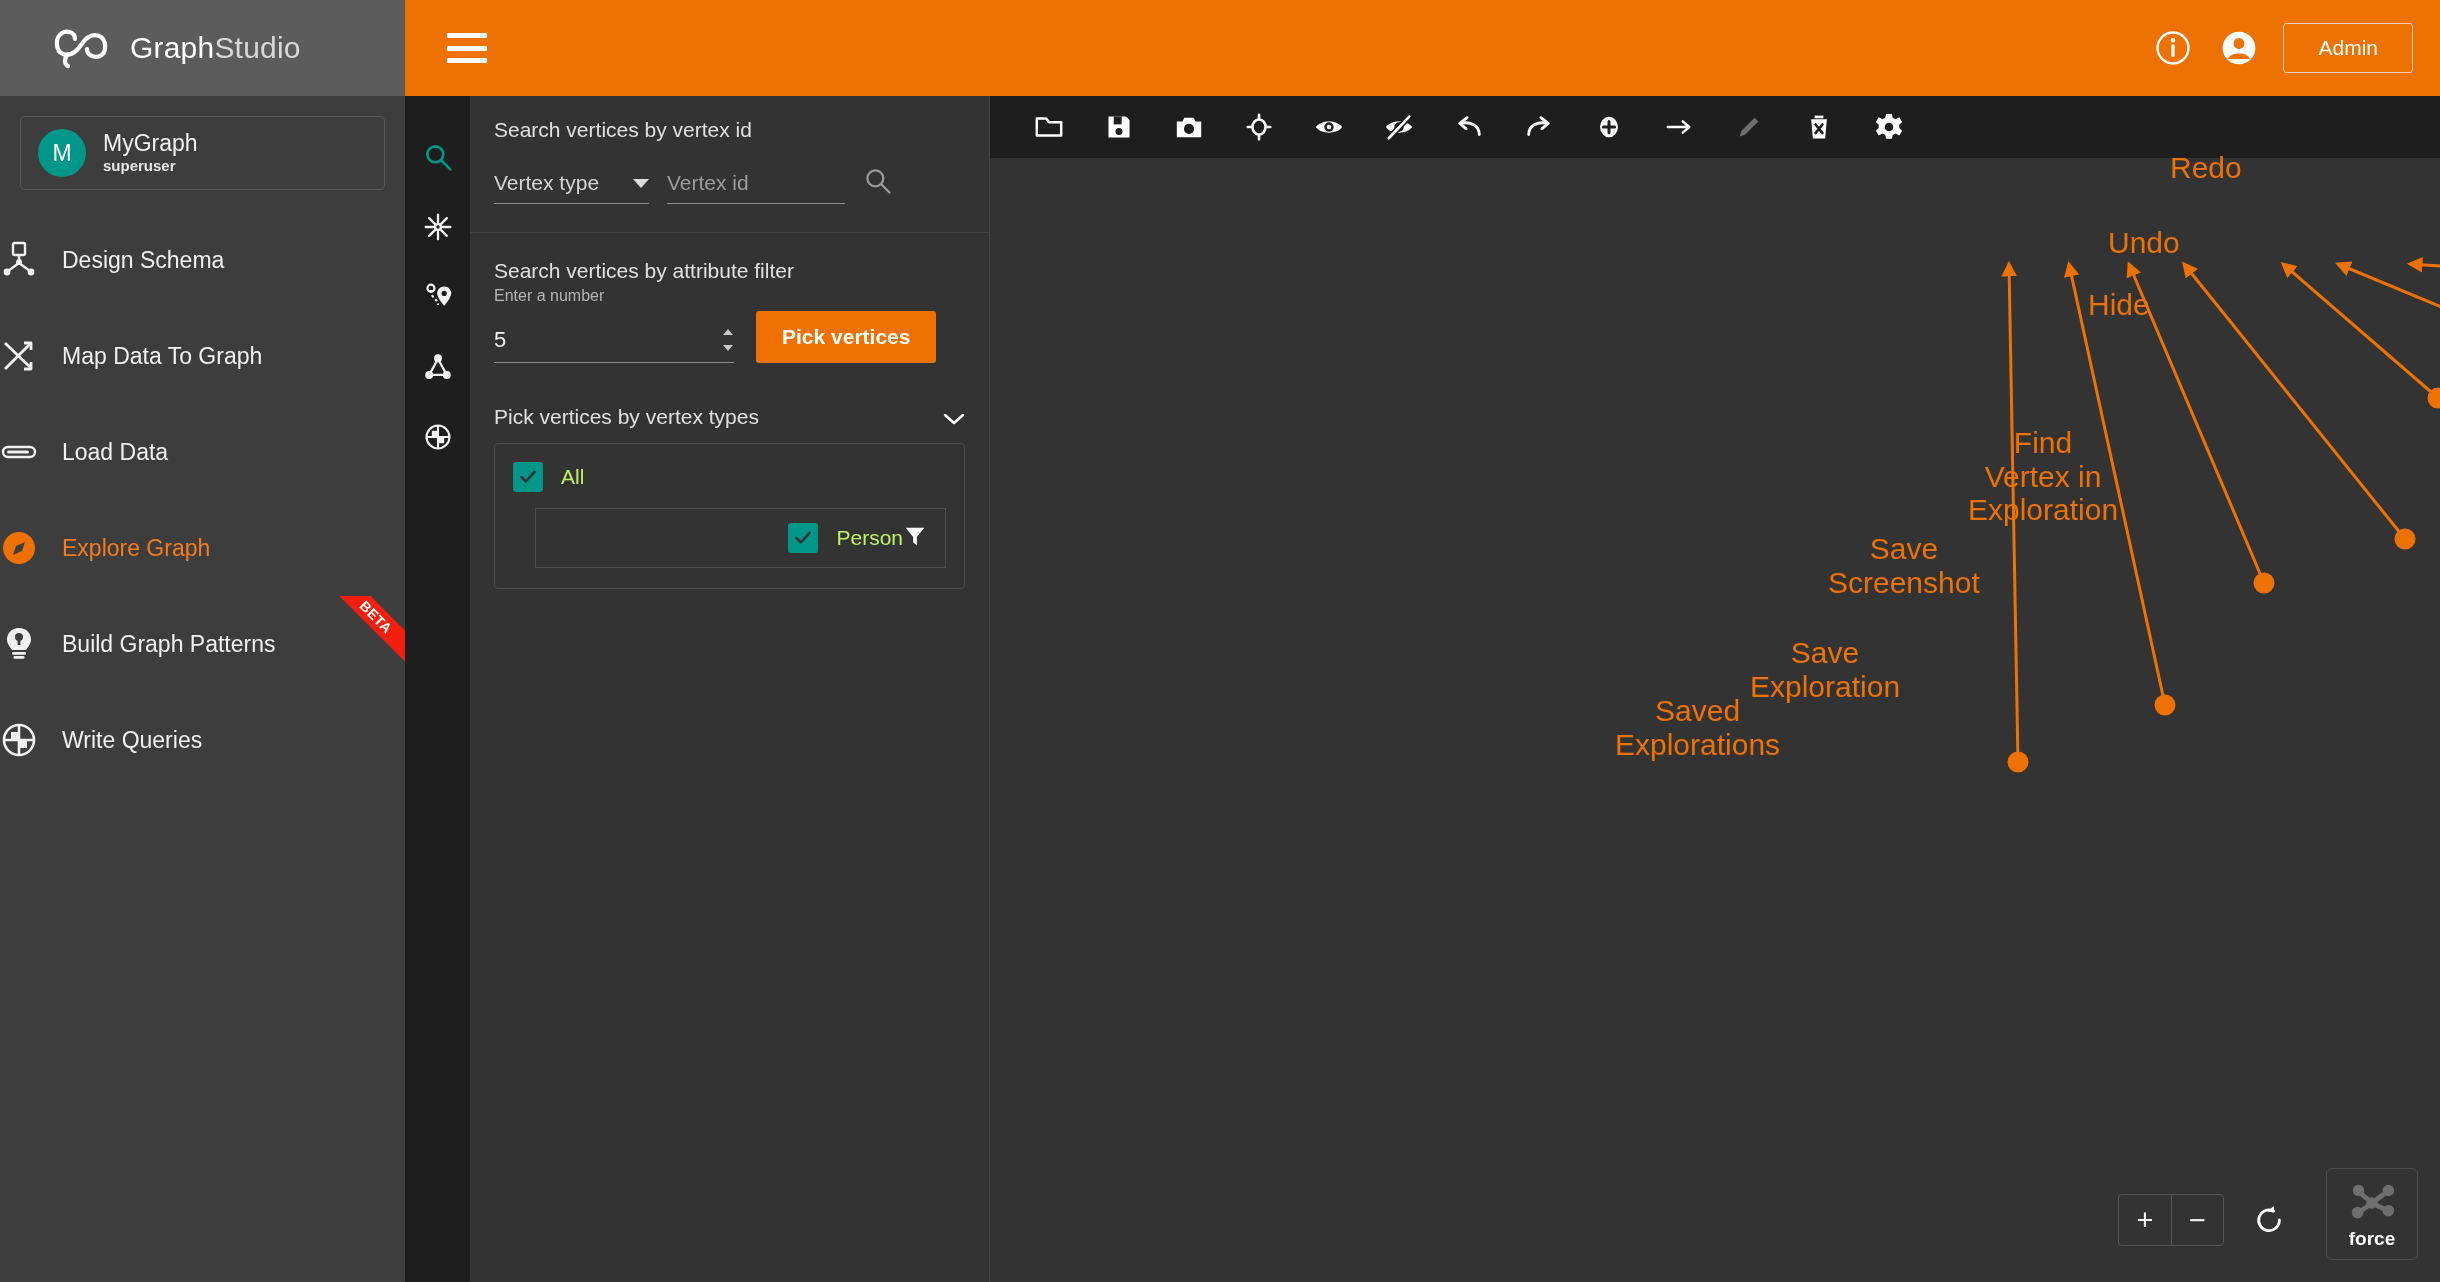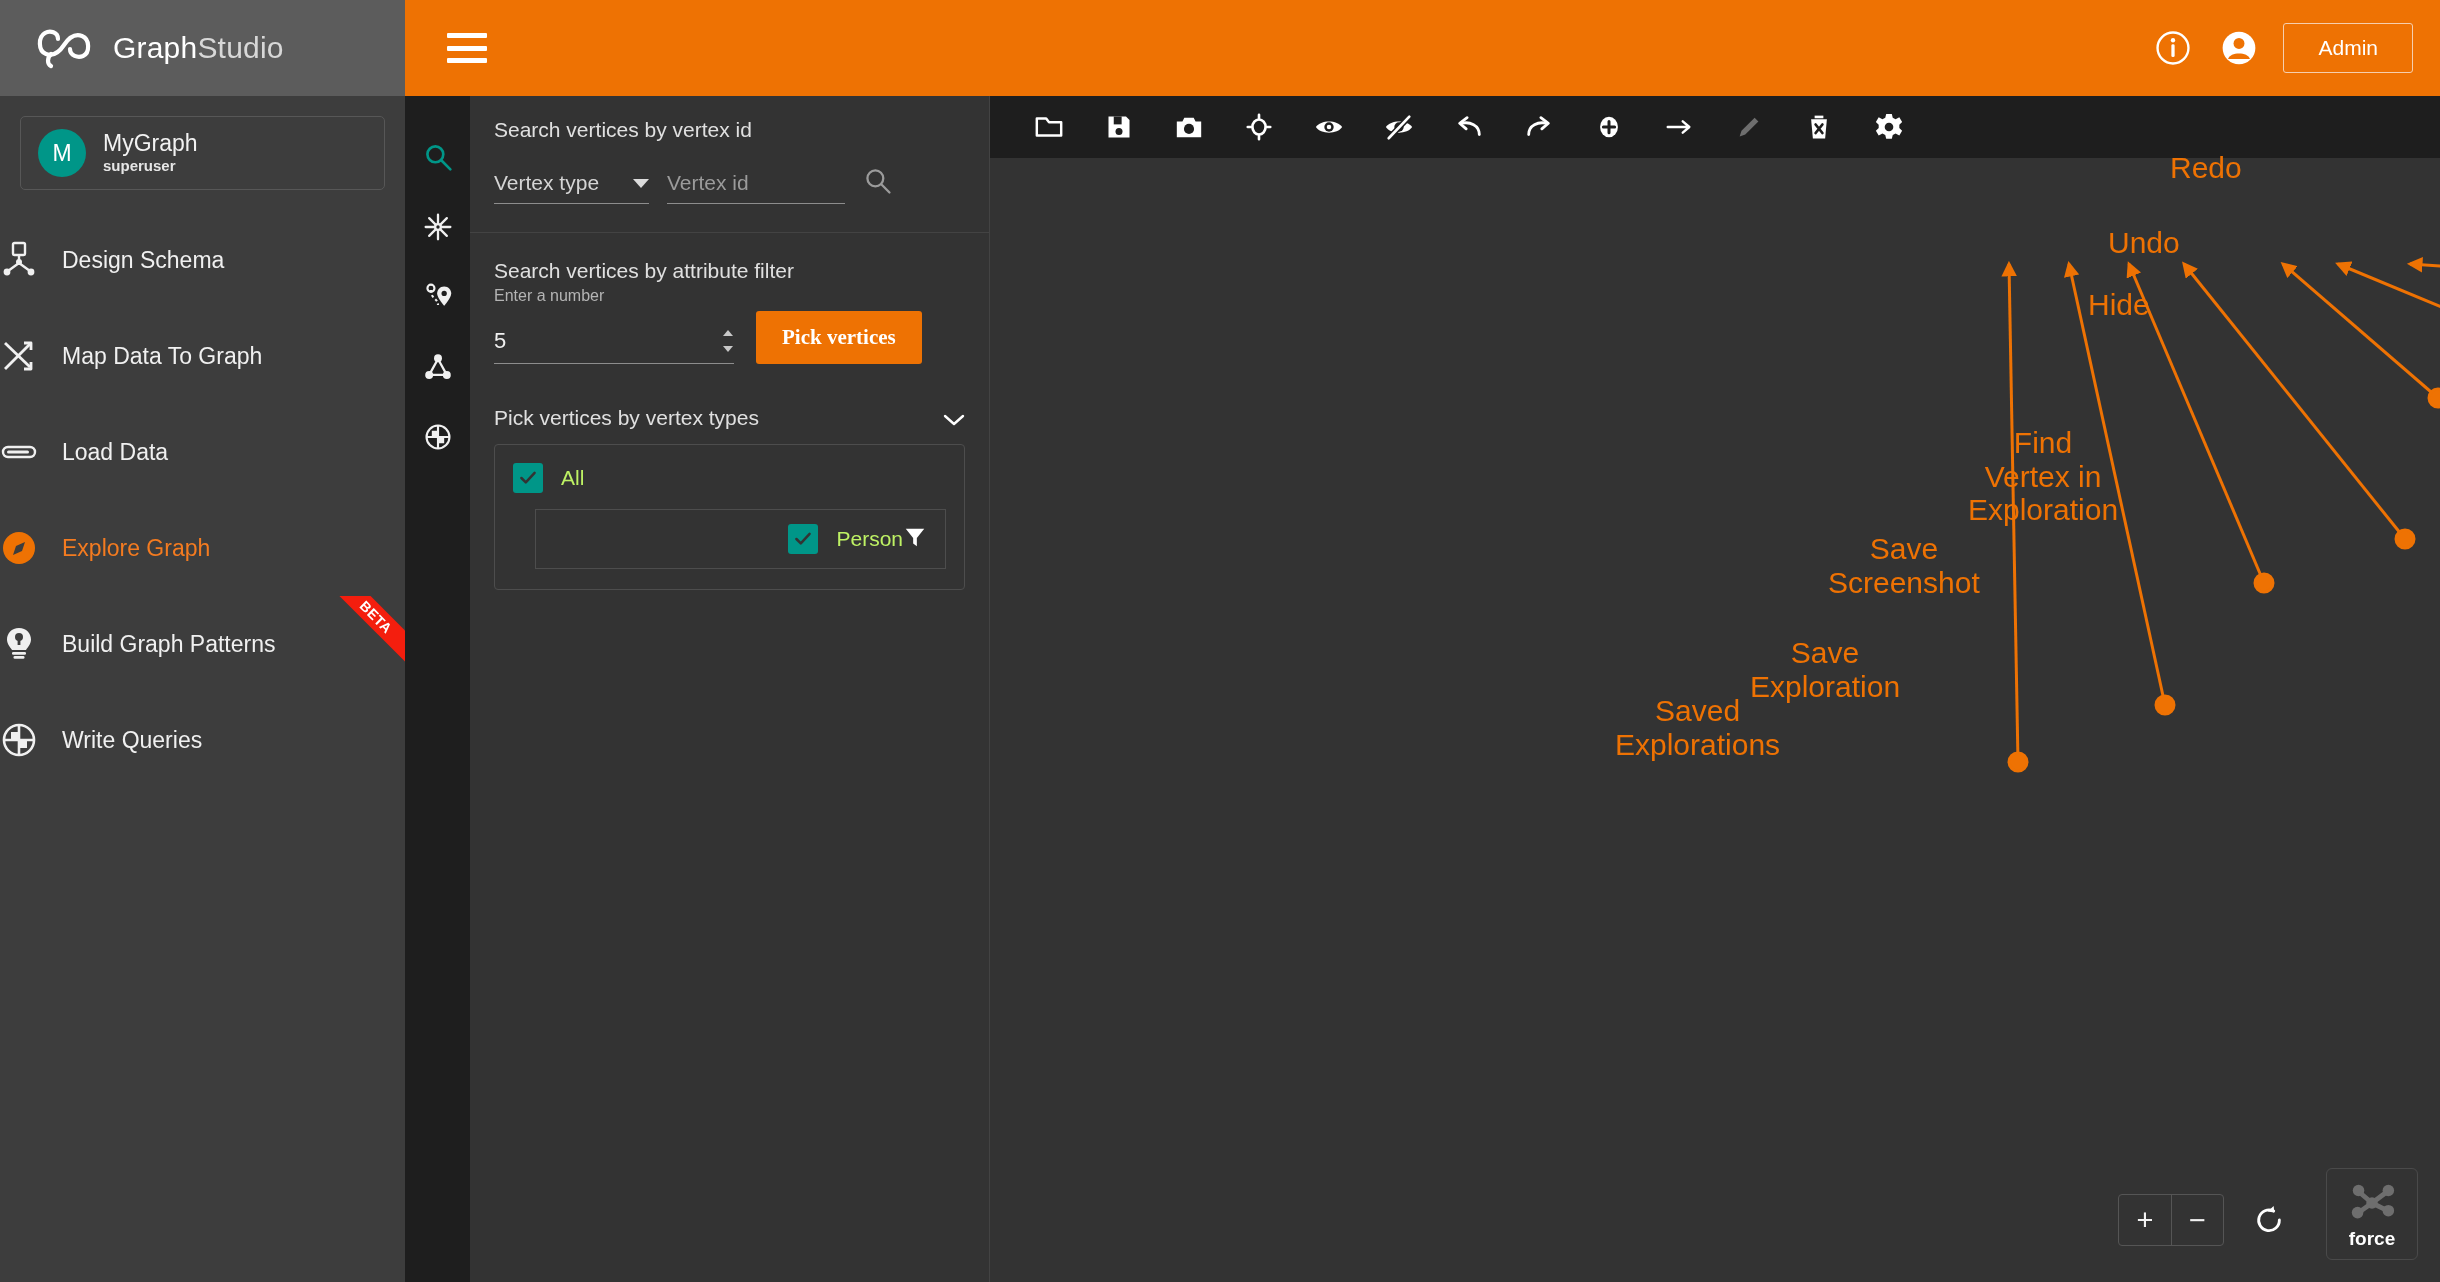--- a/index.html
+++ b/index.html
@@ -8,21 +8,21 @@
     background: #333333;
     font-family: "Liberation Sans", sans-serif;
     overflow: hidden;
   }
   .app { position: relative; width: 2440px; height: 1282px; display: flex; }
 
   
   .sidebar { width: 405px; height: 1282px; background: #3d3d3d; flex: 0 0 405px; position: relative; }
   .logo-bar {
     height: 96px; background: #5c5c5c; display: flex; align-items: center;
-    padding-left: 34px; gap: 17px;
+    padding-left: 51px; gap: 17px;
   }
   .logo-mark { width: 62px; height: 42px; flex: 0 0 62px; }
   .logo-text { font-size: 30px; letter-spacing: .2px; color: #ffffff; font-weight: 400; }
   .logo-text .light { color: #d8d8d8; }
 
   .graph-card {
     margin: 20px 20px 0 20px; height: 74px; border: 1px solid #575757;
     border-radius: 5px; display: flex; align-items: center; padding-left: 17px; gap: 17px;
   }
   .avatar {
@@ -88,21 +88,21 @@
     width: 240px; border-bottom: 1px solid #8d8d8d; padding-bottom: 9px;
     display: flex; align-items: center; justify-content: space-between;
     font-size: 22px; color: #f0f0f0;
   }
   .spinner { width: 11px; height: 22px; position: relative; }
   .spin-ar { position: absolute; left: 0; width: 0; height: 0; border-left: 5px solid transparent; border-right: 5px solid transparent; }
   .spin-up { top: 0; border-bottom: 6px solid #c8c8c8; }
   .spin-dn { bottom: 0; border-top: 6px solid #c8c8c8; }
   .pick-btn {
     background: #ee7203; color: #fff; border: none; font-size: 21px; font-weight: bold;
-    padding: 14px 26px; border-radius: 3px; font-family: Liberation Serif, serif; cursor: pointer;
+    padding: 14px 26px; border-radius: 3px; font-family: Liberation Sans, sans-serif; cursor: pointer;
   }
   .collapse-row { display: flex; align-items: center; justify-content: space-between; margin-top: 42px; }
   .collapse-label { font-size: 21px; color: #e0e0e0; }
   .chev { width: 22px; height: 12px; }
   .types-box { border: 1px solid #4d4d4d; border-radius: 4px; margin-top: 14px; padding: 18px 18px 20px 18px; }
   .cb-row { display: flex; align-items: center; gap: 18px; }
   .cbox {
     width: 30px; height: 30px; flex: 0 0 30px; background: #009688; border-radius: 3px;
     display: flex; align-items: center; justify-content: center;
   }

